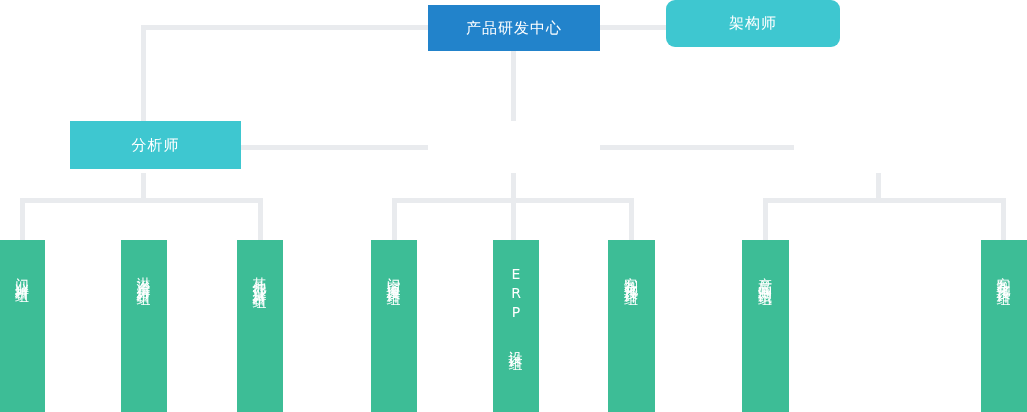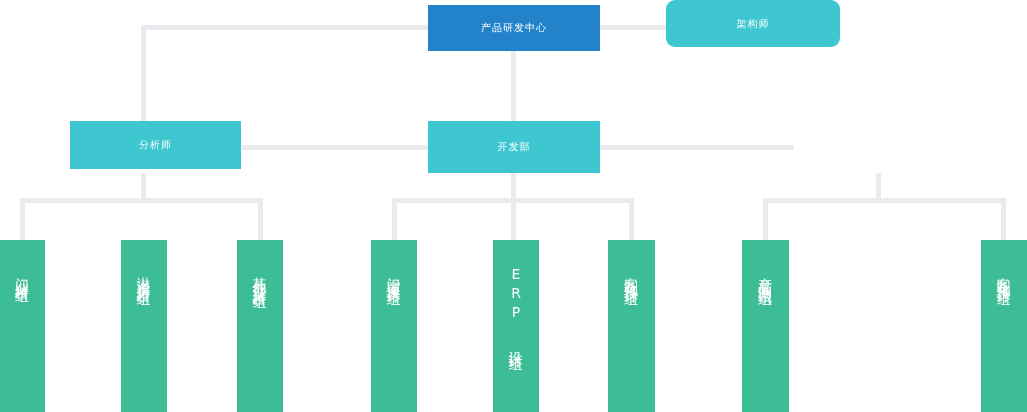--- a/index.html
+++ b/index.html
@@ -26,21 +26,21 @@
     position: absolute;
     background: var(--line);
   }
 
   .node {
     position: absolute;
     display: flex;
     align-items: center;
     justify-content: center;
     color: var(--node-text);
-    font-size: 10px;
+    font-size: 15px;
     letter-spacing: 1px;
     cursor: default;
   }
   .node.root { background: var(--root-bg); }
   .node.dept { background: var(--dept-bg); }
 
   .team {
     position: absolute;
     top: 240px;
     height: 172px;
@@ -89,23 +89,20 @@
   <div class="node root" style="left:428px; top:5px; width:172px; height:46px;">
     <span>产品研发中心</span>
   </div>
   <div class="node dept" style="left:666px; top:0px; width:174px; height:47px;border-radius:9px;">
     <span>架构师</span>
   </div>
 
   <div class="node dept" style="left:70px; top:121px; width:171px; height:48px;">
     <span>分析师</span>
   </div>
-  <div class="node dept" style="left:428px; top:121px; width:172px; height:52px;">
-    <span>开发部</span>
-  </div>
 
   <div class="team" style="left:0px; width:45px;">
     <span class="vtext">门业分析组</span>
   </div>
   <div class="team" style="left:121px; width:46px;">
     <span class="vtext">淋浴房分析组</span>
   </div>
   <div class="team" style="left:237px; width:46px;">
     <span class="vtext">其他行业分析组</span>
   </div>

